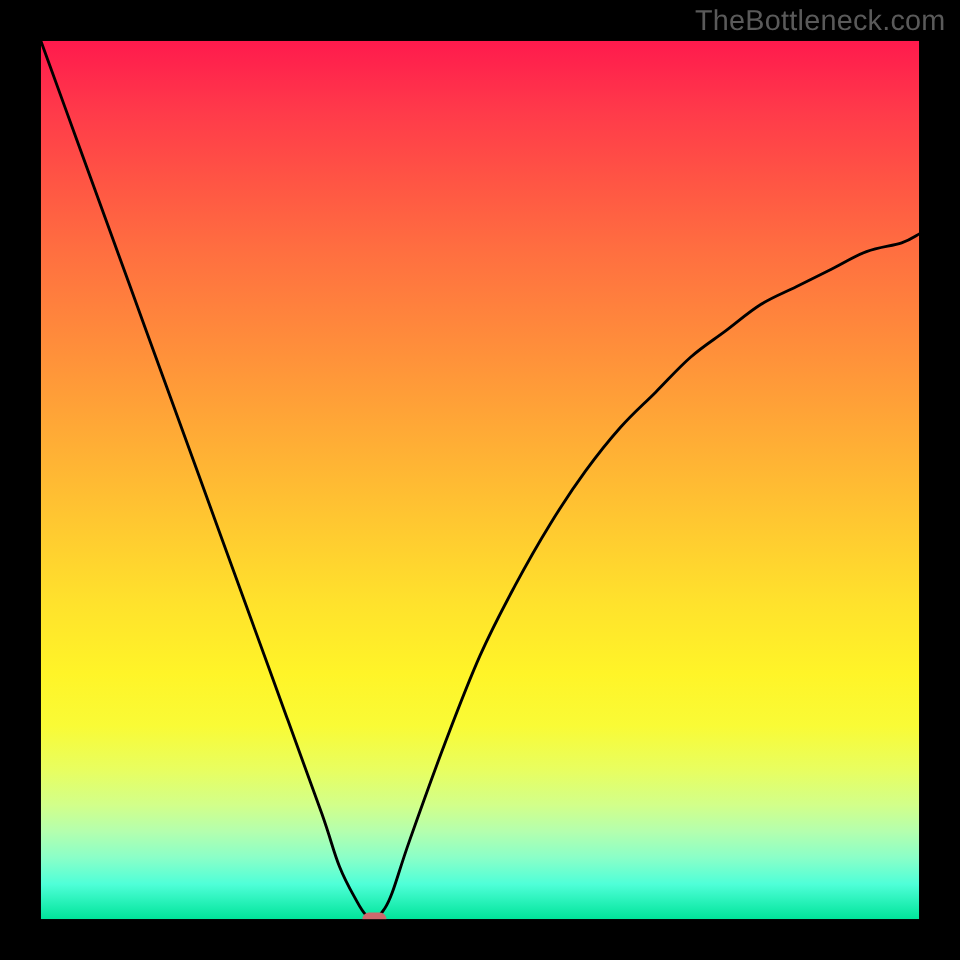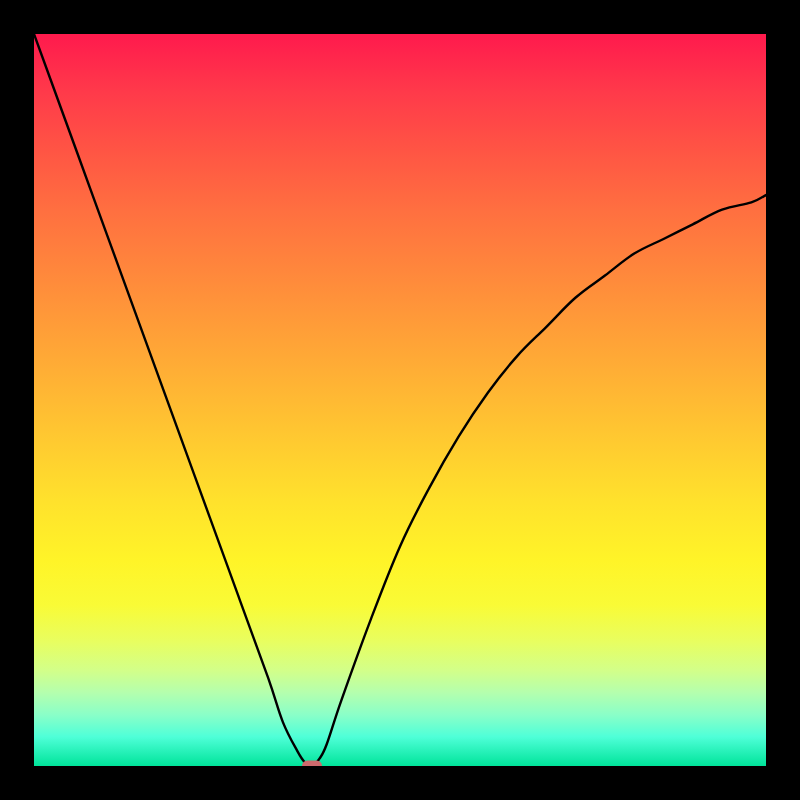--- a/index.html
+++ b/index.html
@@ -84,13 +84,14 @@
       <path id="curve-path" fill="none" stroke="#000" stroke-width="2.4" stroke-linecap="round" stroke-linejoin="round" d="M 0.00 0.00 C 5.27 14.49, 18.74 51.53, 29.28 80.52 C 39.82 109.51, 48.02 132.05, 58.56 161.04 C 69.10 190.03, 77.30 212.57, 87.84 241.56 C 98.38 270.55, 106.58 293.09, 117.12 322.08 C 127.66 351.07, 135.86 373.61, 146.40 402.60 C 156.94 431.59, 165.14 454.13, 175.68 483.12 C 186.22 512.11, 194.42 534.65, 204.96 563.64 C 215.50 592.63, 226.33 621.76, 234.24 644.16 C 242.15 666.56, 243.61 674.90, 248.88 688.08 C 254.15 701.26, 259.57 710.11, 263.52 717.36 C 267.47 724.61, 268.20 725.70, 270.84 728.34 C 273.48 730.98, 275.52 732.66, 278.16 732.00 C 280.80 731.34, 282.84 728.63, 285.48 724.68 C 288.12 720.73, 288.85 720.58, 292.80 710.04 C 296.75 699.50, 299.53 688.52, 307.44 666.12 C 315.35 643.72, 326.18 613.27, 336.72 585.60 C 347.26 557.93, 355.46 536.12, 366.00 512.40 C 376.54 488.68, 384.74 473.60, 395.28 453.84 C 405.82 434.08, 414.02 419.73, 424.56 402.60 C 435.10 385.47, 443.30 373.17, 453.84 358.68 C 464.38 344.19, 472.58 333.94, 483.12 322.08 C 493.66 310.22, 501.86 303.34, 512.40 292.80 C 522.94 282.26, 531.14 272.74, 541.68 263.52 C 552.22 254.30, 560.42 249.47, 570.96 241.56 C 581.50 233.65, 589.70 226.19, 600.24 219.60 C 610.78 213.01, 618.98 210.23, 629.52 204.96 C 640.06 199.69, 648.26 195.59, 658.80 190.32 C 669.34 185.05, 677.54 179.63, 688.08 175.68 C 698.62 171.73, 709.45 171.00, 717.36 168.36 C 725.27 165.72, 729.36 162.36, 732.00 161.04"></path>
     </svg>
     <div id="indicator" class="indicator" style="left: 278.16px; top: 732px; background: rgb(205, 106, 109);"></div>
   </div>
 
   <div class="black-frame-top"></div>
   <div class="black-frame-bottom"></div>
   <div class="black-frame-left"></div>
   <div class="black-frame-right"></div>
 
+  <div class="watermark">TheBottleneck.com</div>
 </div>
 
 </body></html>

